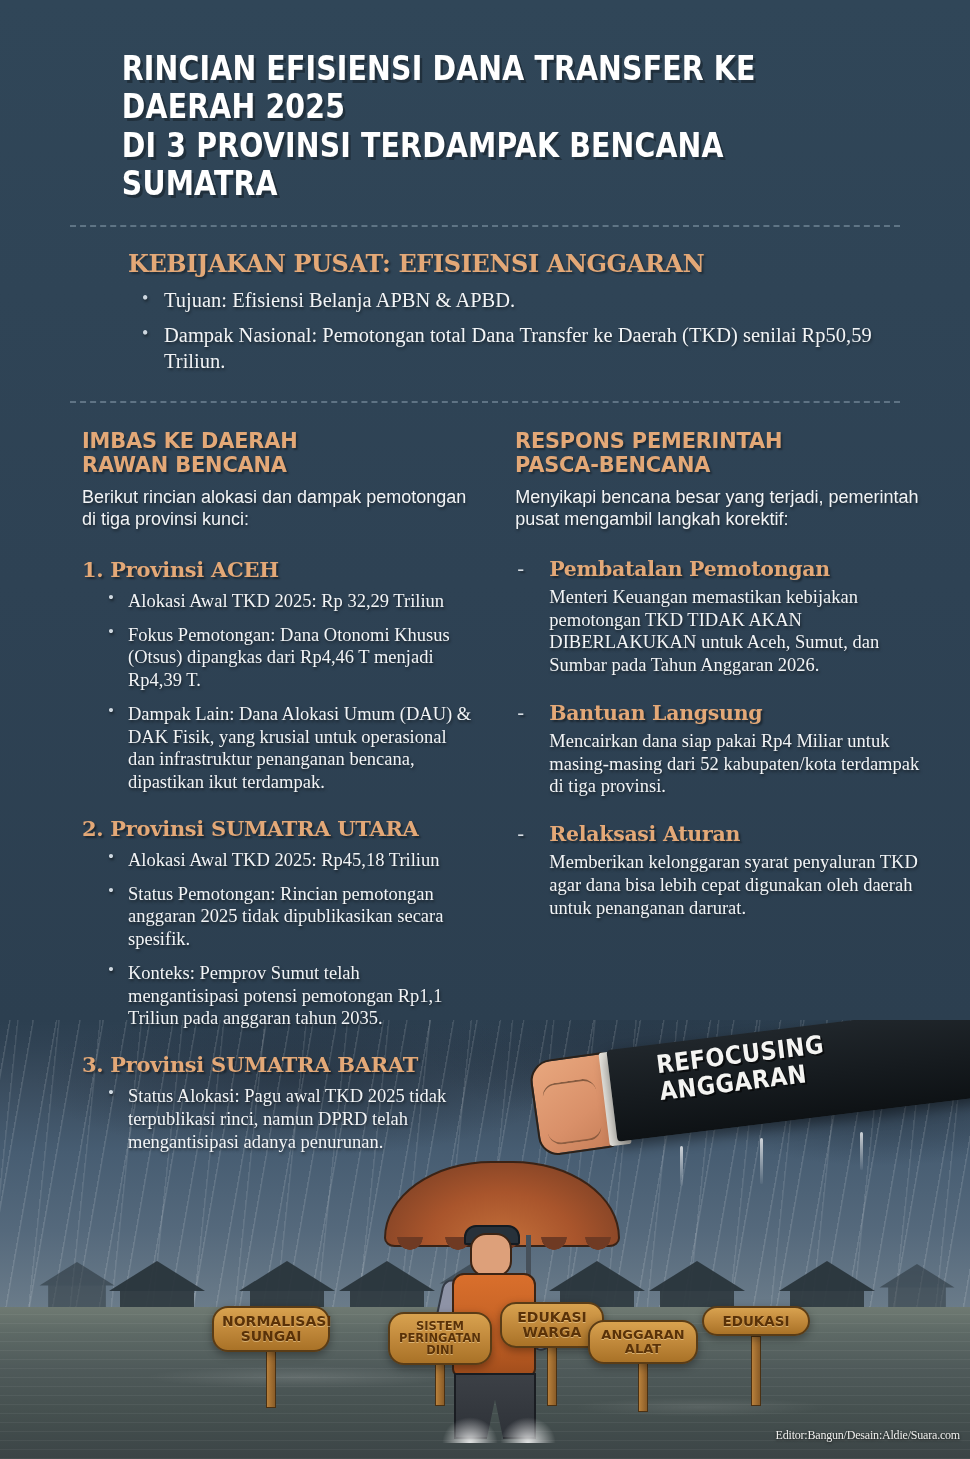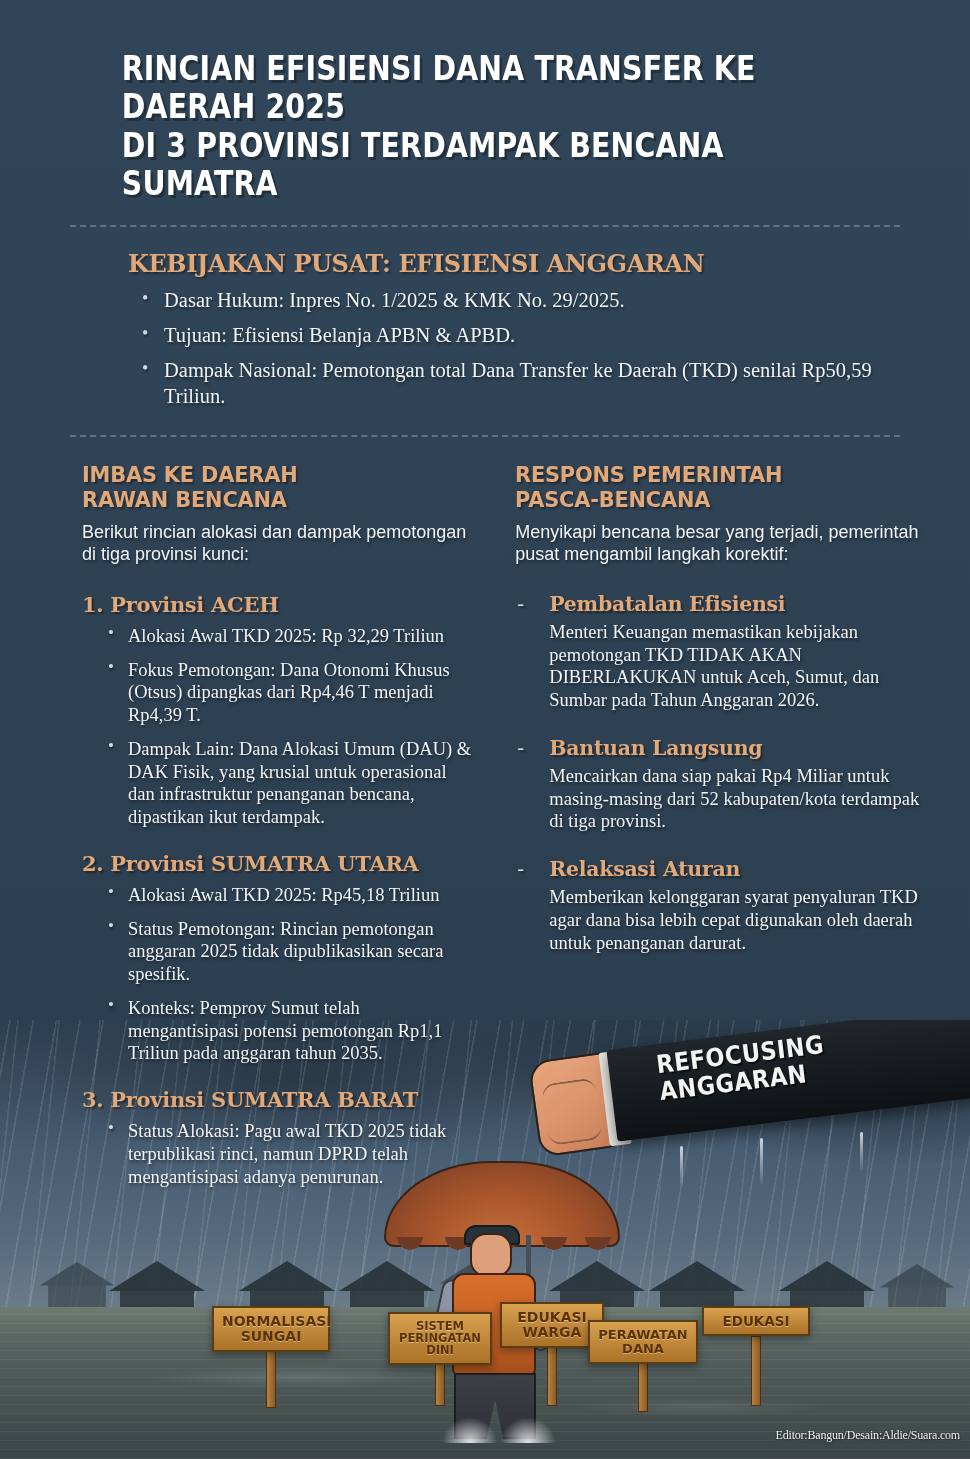--- a/index.html
+++ b/index.html
@@ -251,21 +251,21 @@
   .sign { position: absolute; }
   .sign .post {
     position: absolute; left: 50%; margin-left: -5px; top: 30px;
     width: 10px; background: linear-gradient(90deg, #b9813c, #8a5c27);
     border: 1px solid #4a3114;
   }
   .sign .board {
     position: relative;
     background: linear-gradient(180deg, #d8a24f 0%, #c28a3c 48%, #a97227 100%);
     border: 2px solid #5a3c16;
-    border-radius: 0;
+    border-radius: 16px;
     color: #5a3208;
     font-family: "DejaVu Sans", sans-serif;
     font-weight: bold;
     text-align: center;
     line-height: 1.06;
     padding: 6px 8px;
     text-shadow: 0 1px 0 rgba(255,235,190,0.45);
     box-shadow: 0 3px 8px rgba(0,0,0,0.35);
   }
 
@@ -486,21 +486,21 @@
     <div class="sign" style="left:356px; top:292px;margin-left:32px;">
       <div class="post" style="height:64px;"></div>
       <div class="board" style="width:104px; font-size:11.5px;">SISTEM PERINGATAN DINI</div>
     </div>
     <div class="sign" style="left:500px; top:282px;">
       <div class="post" style="height:74px;"></div>
       <div class="board" style="width:104px; font-size:14px;">EDUKASI WARGA</div>
     </div>
     <div class="sign" style="left:588px; top:300px;">
       <div class="post" style="height:62px;"></div>
-      <div class="board" style="width:110px; font-size:13px;">PERAWATAN DANA</div>
+      <div class="board" style="width:110px; font-size:13px;">ANGGARAN ALAT</div>
     </div>
     <div class="sign" style="left:702px; top:286px;">
       <div class="post" style="height:70px;"></div>
       <div class="board" style="width:108px; font-size:13.5px;">EDUKASI</div>
     </div>
 
     <div class="credit">Editor:Bangun/Desain:Aldie/Suara.com</div>
   </div>
 
   <div class="content">
@@ -508,21 +508,20 @@
     <div class="title-wrap">
       <div class="title-line">RINCIAN EFISIENSI DANA TRANSFER KE DAERAH 2025</div>
       <div class="title-line">DI 3 PROVINSI TERDAMPAK BENCANA SUMATRA</div>
     </div>
 
     <hr class="divider">
 
     <div class="section-policy">
       <div class="policy-head">KEBIJAKAN PUSAT: EFISIENSI ANGGARAN</div>
       <ul class="policy-list">
-        <li>Dasar Hukum: Inpres No. 1/2025 &amp; KMK No. 29/2025.</li>
         <li>Tujuan: Efisiensi Belanja APBN &amp; APBD.</li>
         <li>Dampak Nasional: Pemotongan total Dana Transfer ke Daerah (TKD) senilai Rp50,59 Triliun.</li>
       </ul>
     </div>
 
     <hr class="divider second">
 
     <div class="columns">
 
       <div class="col left">
@@ -560,21 +559,21 @@
 
       <div class="col right">
         <div class="col-head">
           <div>RESPONS PEMERINTAH</div>
           <div>PASCA-BENCANA</div>
         </div>
         <div class="col-intro">Menyikapi bencana besar yang terjadi, pemerintah pusat mengambil langkah korektif:</div>
 
         <div class="resp-item">
           <div class="resp-head">
-            <span class="dash">-</span><span>Pembatalan Efisiensi</span>
+            <span class="dash">-</span><span>Pembatalan Pemotongan</span>
           </div>
           <div class="resp-body">Menteri Keuangan memastikan kebijakan pemotongan TKD TIDAK AKAN DIBERLAKUKAN untuk Aceh, Sumut, dan Sumbar pada Tahun Anggaran 2026.</div>
         </div>
 
         <div class="resp-item">
           <div class="resp-head">
             <span class="dash">-</span><span>Bantuan Langsung</span>
           </div>
           <div class="resp-body">Mencairkan dana siap pakai Rp4 Miliar untuk masing-masing dari 52 kabupaten/kota terdampak di tiga provinsi.</div>
         </div>

